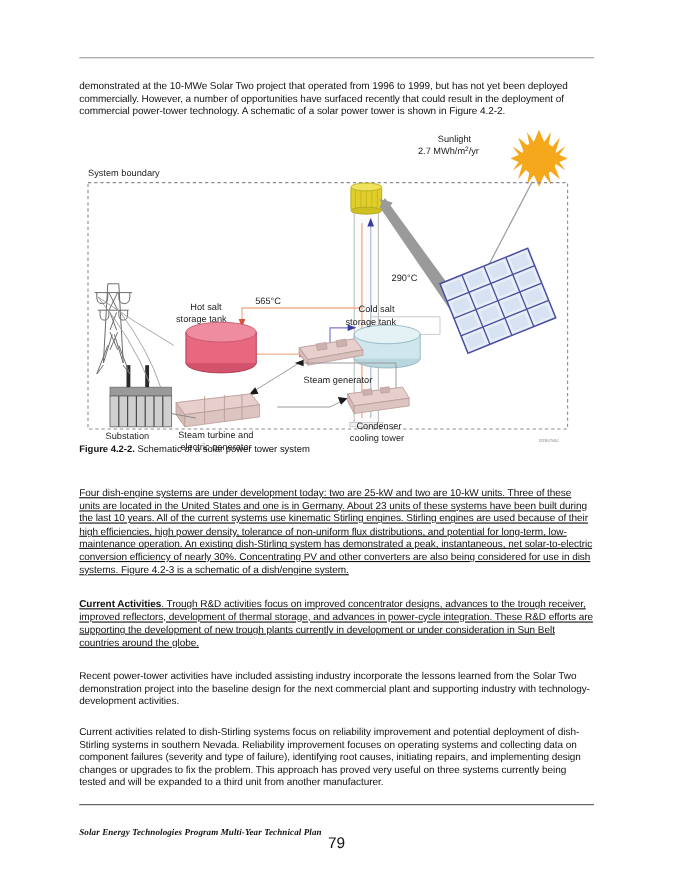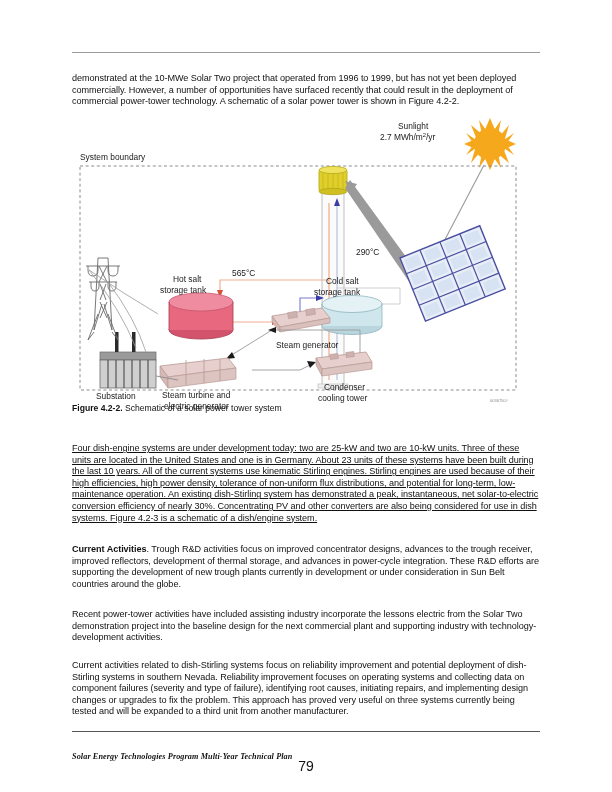--- a/index.html
+++ b/index.html
@@ -39,21 +39,21 @@
     font-size: 9.1px;
     line-height: 11.6px;
     text-align: left;
     color: #111111;
     letter-spacing: -0.05px;
   }
   .para b { font-weight: bold; }
 
   #p1 { top: 73px; }
   #p2 { top: 443px; text-decoration: underline; }
-  #p3 { top: 544px; }
+  #p3 { top: 544px; text-decoration: underline; }
   #p4 { top: 609px; }
   #p5 { top: 660px; }
 
   
   .figure-wrap {
     position: absolute;
     left: 60px;
     top: 118px;
     width: 468px;
     height: 292px;
@@ -334,21 +334,21 @@
   </div>
 
   <div class="fig-caption">
     <b>Figure 4.2-2.</b><span> Schematic of a solar power tower system</span>
   </div>
 
   <div class="para" id="p2">Four dish-engine systems are under development today: two are 25-kW and two are 10-kW units. Three of these units are located in the United States and one is in Germany. About 23 units of these systems have been built during the last 10 years. All of the current systems use kinematic Stirling engines. Stirling engines are used because of their high efficiencies, high power density, tolerance of non-uniform flux distributions, and potential for long-term, low-maintenance operation. An existing dish-Stirling system has demonstrated a peak, instantaneous, net solar-to-electric conversion efficiency of nearly 30%. Concentrating PV and other converters are also being considered for use in dish systems. Figure 4.2-3 is a schematic of a dish/engine system.</div>
 
   <div class="para" id="p3"><b>Current Activities</b><span>. Trough R&amp;D activities focus on improved concentrator designs, advances to the trough receiver, improved reflectors, development of thermal storage, and advances in power-cycle integration. These R&amp;D efforts are supporting the development of new trough plants currently in development or under consideration in Sun Belt countries around the globe.</span></div>
 
-  <div class="para" id="p4">Recent power-tower activities have included assisting industry incorporate the lessons electric from the Solar Two demonstration project into the baseline design for the next commercial plant and supporting industry with technology-development activities.</div>
+  <div class="para" id="p4">Recent power-tower activities have included assisting industry incorporate the lessons learned from the Solar Two demonstration project into the baseline design for the next commercial plant and supporting industry with technology-development activities.</div>
 
   <div class="para" id="p5">Current activities related to dish-Stirling systems focus on reliability improvement and potential deployment of dish-Stirling systems in southern Nevada. Reliability improvement focuses on operating systems and collecting data on component failures (severity and type of failure), identifying root causes, initiating repairs, and implementing design changes or upgrades to fix the problem.  This approach has proved very useful on three systems currently being tested and will be expanded to a third unit from another manufacturer.</div>
 
   <div class="footer-rule"></div>
   <div class="footer-text">Solar Energy Technologies Program Multi-Year Technical Plan</div>
   <div class="page-number">79</div>
 
 </div>
 
 </body></html>

